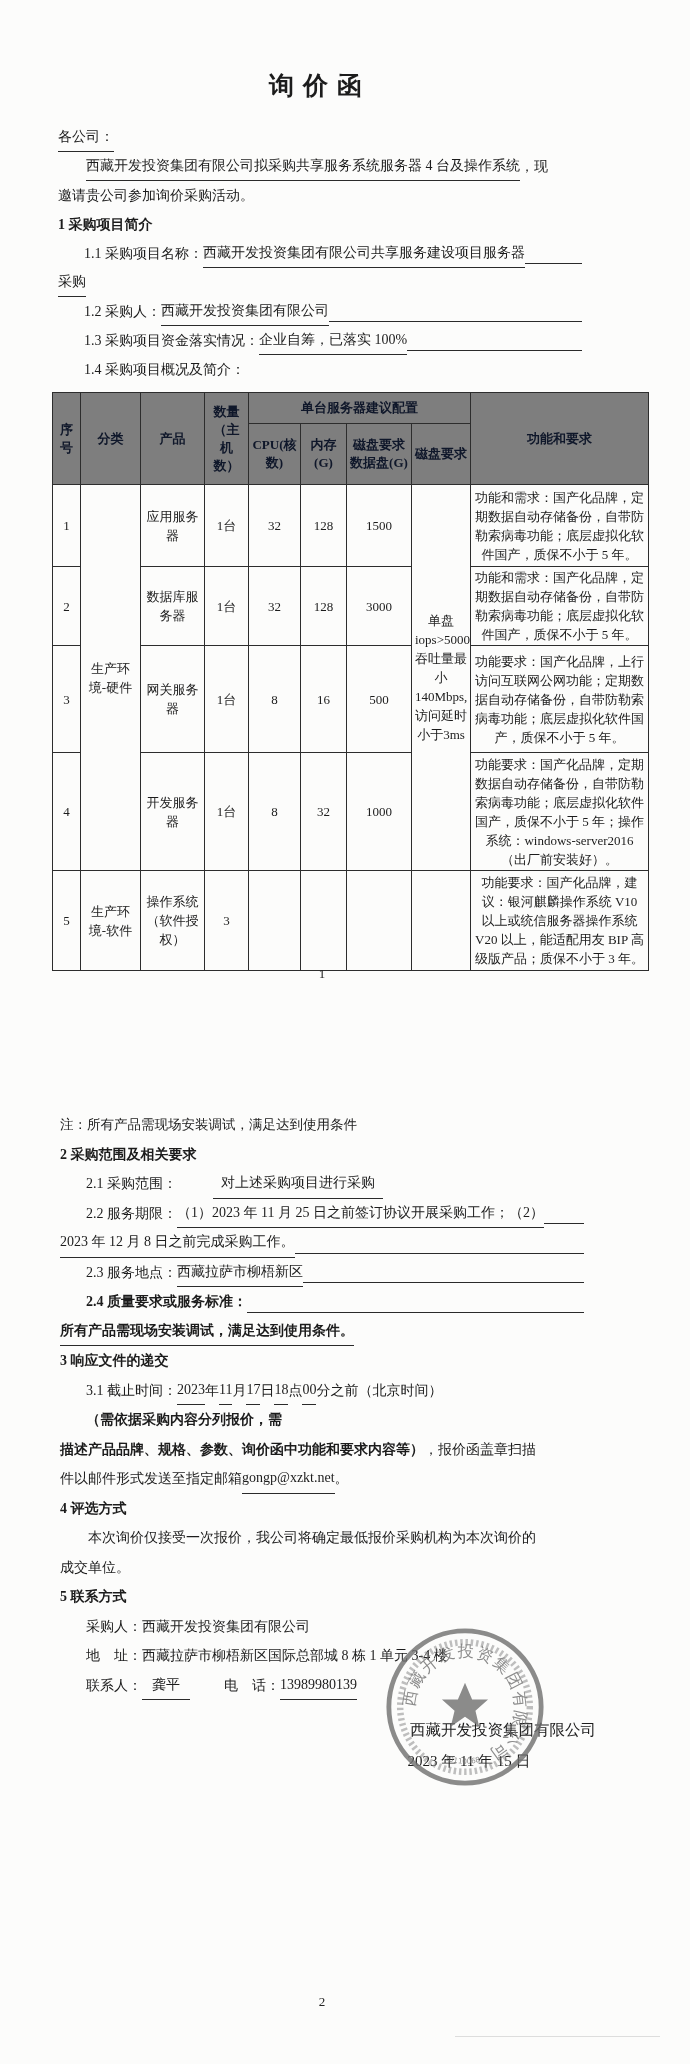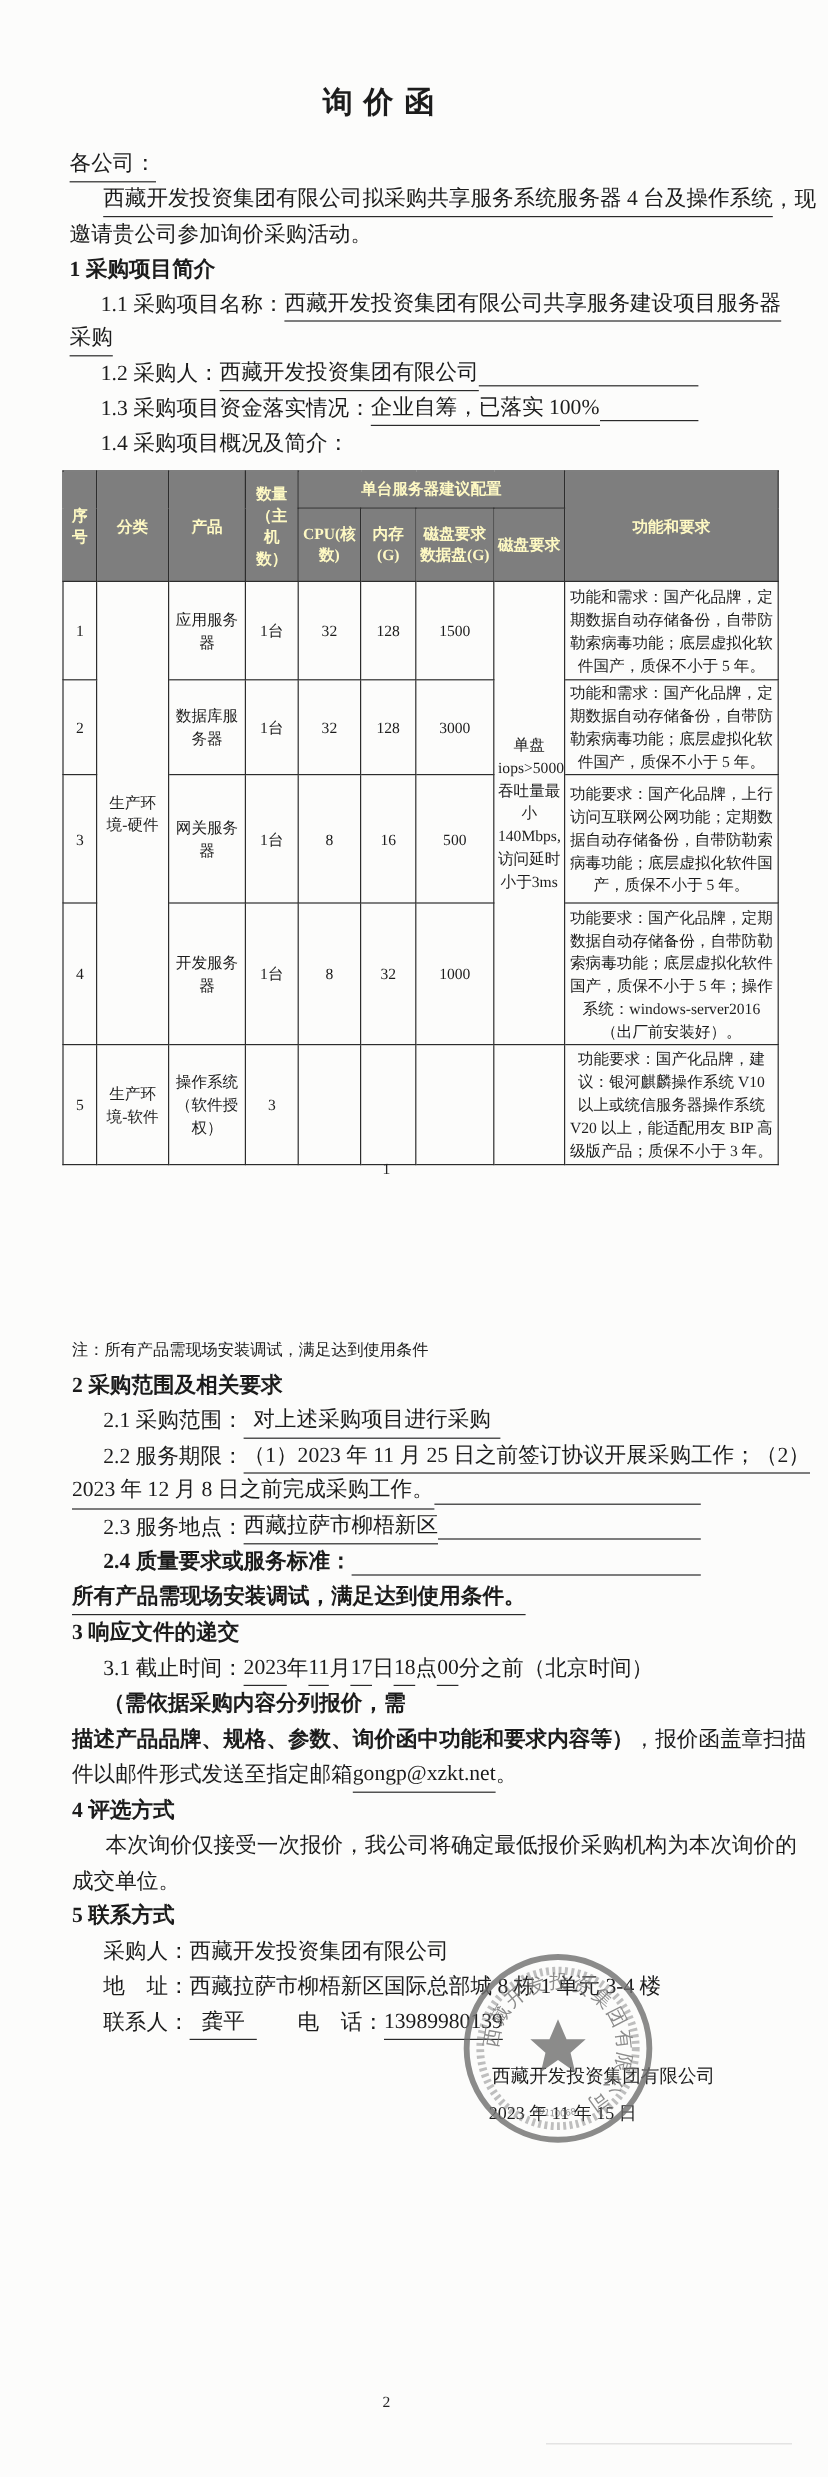--- a/index.html
+++ b/index.html
@@ -2,34 +2,34 @@
 <html><head>
 <meta charset="utf-8">
 <style>
   html,body{margin:0;padding:0;}
   body{
     width:690px;height:2064px;position:relative;
     background:#fcfcfb;
     font-family:"Liberation Serif","DejaVu Serif",serif;
     color:#1c1c1c;overflow:hidden;
   }
-  .ln{display:flex;align-items:flex-end;white-space:nowrap;font-size:18px;line-height:29.5px;height:29.5px;}
+  .ln{display:flex;align-items:flex-end;white-space:nowrap;font-size:14px;line-height:29.5px;height:29.5px;}
   .p1 .ln{line-height:29px;height:29px;}
   .u{border-bottom:1px solid #2a2a2a;}
   .grow{flex:1 1 auto;border-bottom:1px solid #2a2a2a;margin-bottom:4px;}
   .b{font-weight:bold;}
   .ind1{padding-left:26px;}   
   .ind2{padding-left:28px;}   
   .title{font-size:25px;font-weight:bold;letter-spacing:9px;text-align:center;height:40px;line-height:40px;}
   .pagenum{position:absolute;width:524px;left:60px;text-align:center;font-size:13px;color:#222;}
   .note{font-size:13.5px;}
   
   table.spec{border-collapse:collapse;table-layout:fixed;width:596px;margin:8px 0 0 -6px;font-size:13px;}
   table.spec th,table.spec td{border:1px solid #2d2d2d;padding:1px 3px;text-align:center;vertical-align:middle;overflow:hidden;}
-  table.spec thead th{background:#7e7e7e;font-weight:bold;color:#fef9c3;line-height:18px;}
+  table.spec thead th{background:#7e7e7e;font-weight:bold;color:#0f172a;line-height:18px;}
   table.spec td{line-height:19px;font-family:Liberation Serif, serif;}
   td.feat{text-align:left;line-height:19.6px;padding:3px 5px;}
   td.diskreq{text-align:left;vertical-align:middle;line-height:22px;padding:2px 4px;}
   tbody tr.r1{height:82px;} tbody tr.r2{height:76px;} tbody tr.r3{height:107px;}
   tbody tr.r4{height:118px;} tbody tr.r5{height:100px;}
   thead tr.h1{height:31px;} thead tr.h2{height:61px;}
   
   .p1{position:absolute;top:66px;left:58px;width:524px;}
   .p2{position:absolute;top:1110px;left:60px;width:524px;}
   .sig-company{position:absolute;top:1720px;left:372px;width:262px;text-align:center;font-size:15.5px;}
@@ -164,21 +164,21 @@
 
 <div class="p2">
   <div class="ln note">
     <span>注：所有产品需现场安装调试，满足达到使用条件</span>
   </div>
   <div class="ln b">
     <span>2 采购范围及相关要求</span>
   </div>
   <div class="ln ind1">
     <span>2.1 采购范围：</span>
-    <span class="u" style="padding:0 8px;">对上述采购项目进行采购</span>
+    <span class="u" style="padding:0 8px;margin-left:36px;">对上述采购项目进行采购</span>
   </div>
   <div class="ln ind1">
     <span>2.2 服务期限：</span>
     <span class="u">（1）2023 年 11 月 25 日之前签订协议开展采购工作；（2）</span>
     <span class="grow"></span>
   </div>
   <div class="ln">
     <span class="u">2023 年 12 月 8 日之前完成采购工作。</span>
     <span class="grow"></span>
   </div>

